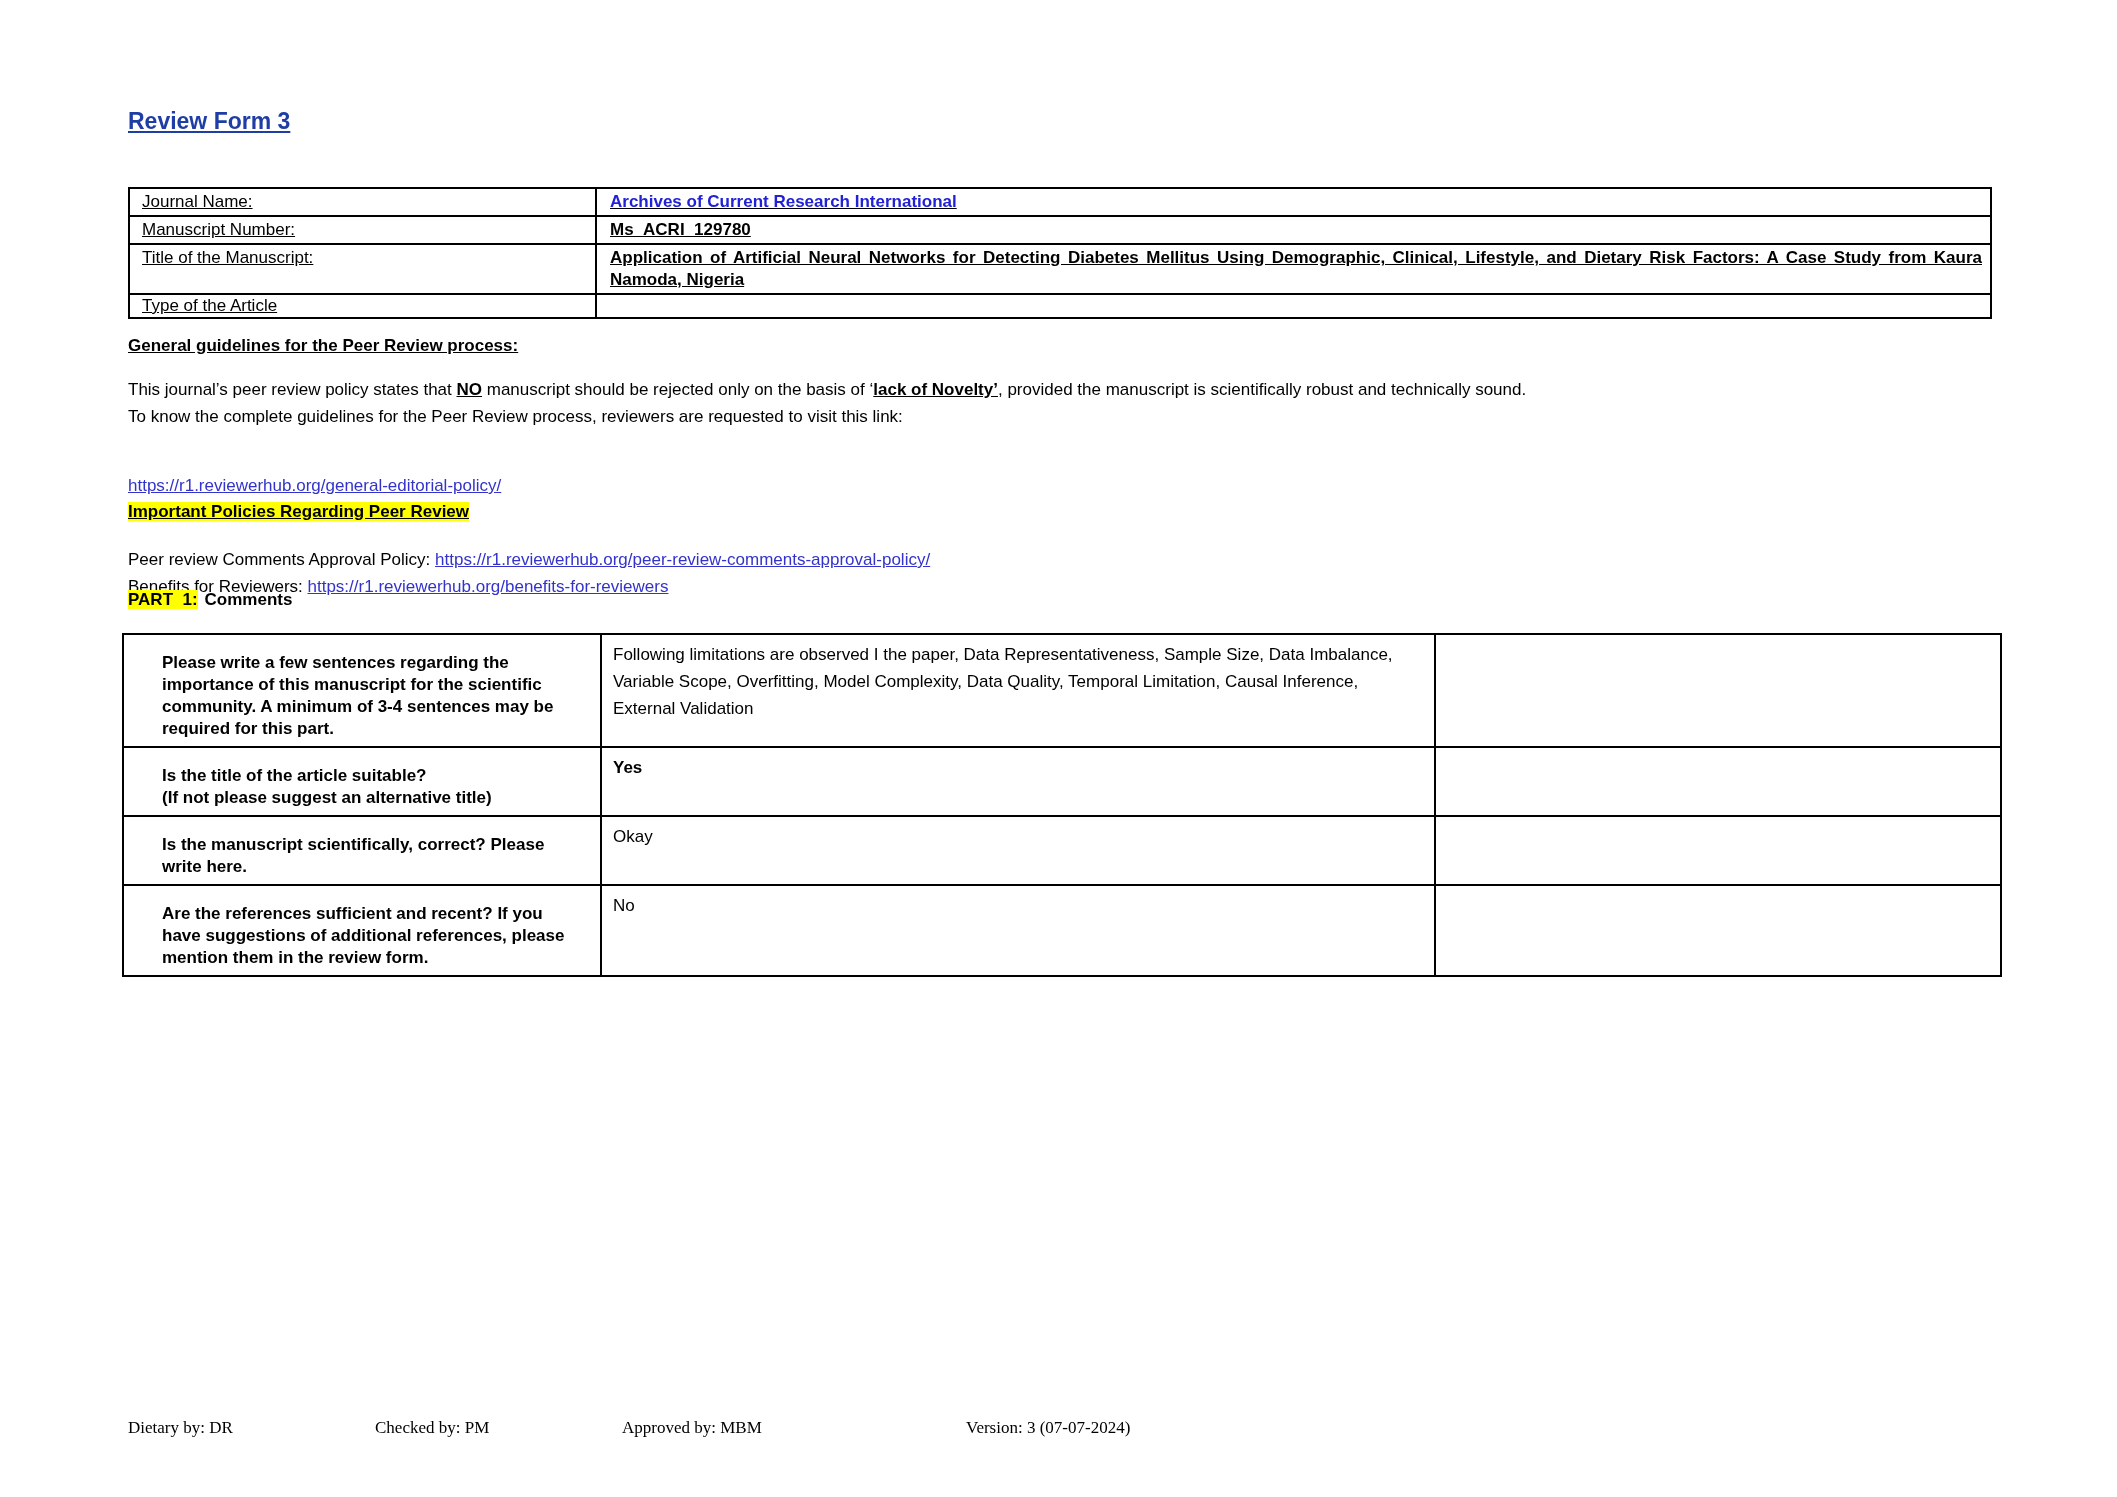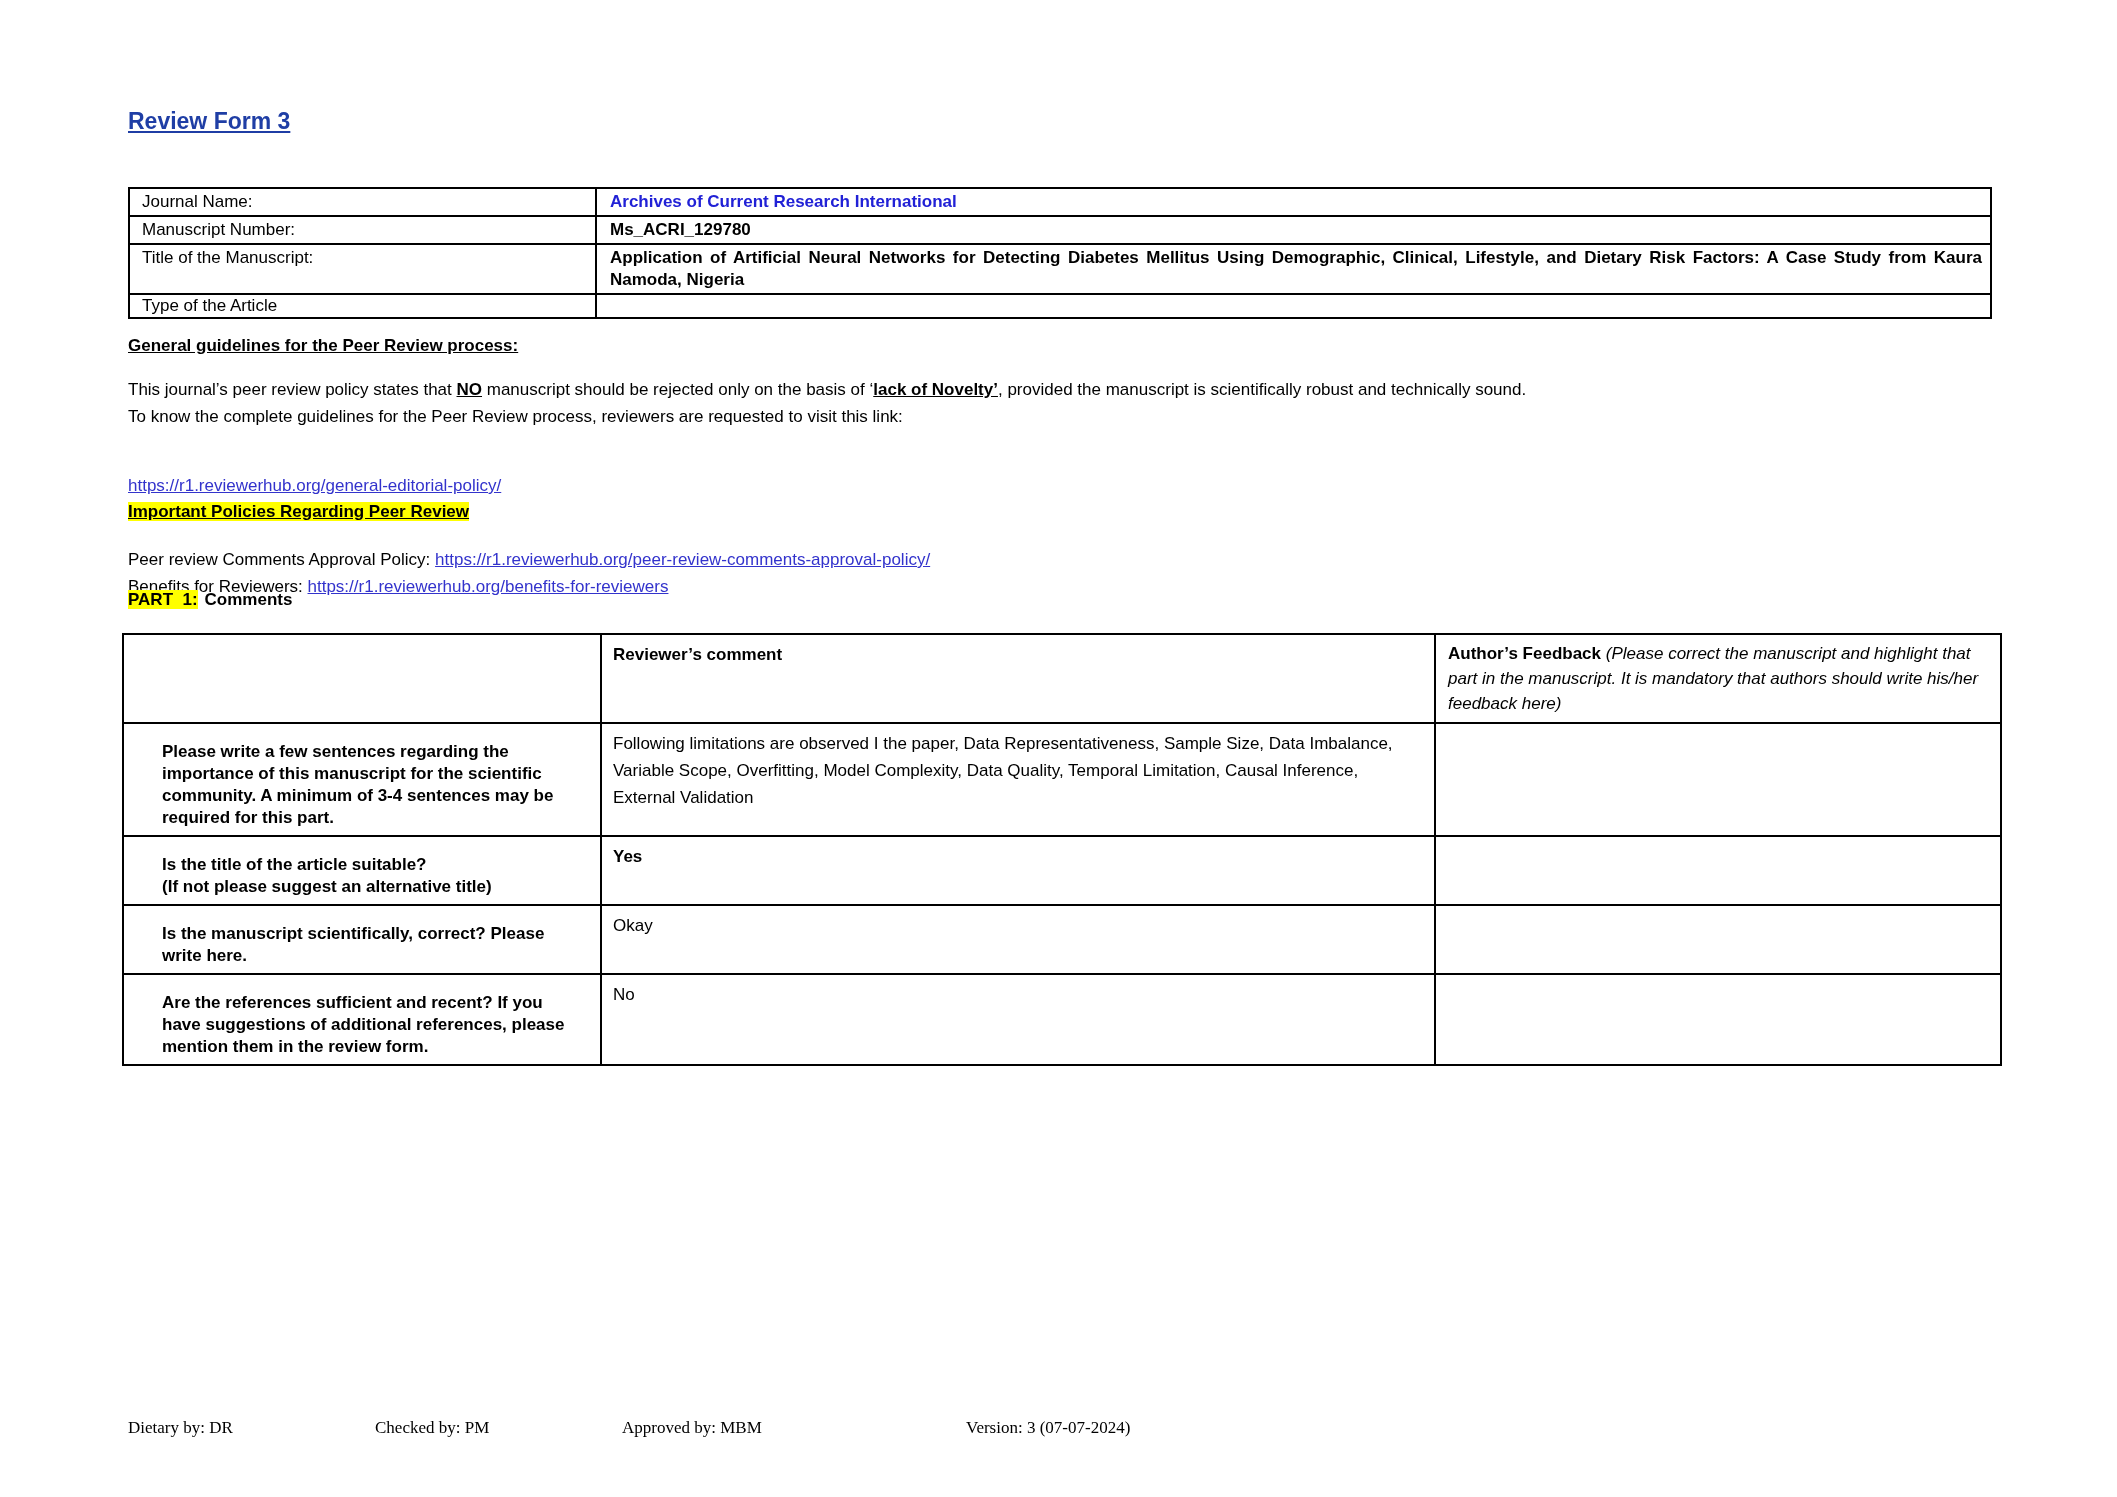--- a/index.html
+++ b/index.html
@@ -22,20 +22,21 @@
     font-weight: bold;
     text-decoration: underline;
     color: #1F3EA5;
   }
 
   
   table.info-tbl {
     border-collapse: collapse;
     table-layout: fixed;
     width: 1862px;
+    text-decoration: underline;
   }
   table.info-tbl td {
     border: 2px solid #000000;
     vertical-align: top;
     line-height: 22px;
     padding: 2px 8px 2px 12px;
   }
   table.info-tbl td.val { font-weight: bold; padding-left: 13px; }
   td.journal-val { color: #2121D6; }
   td.title-val { text-align: justify; }
@@ -136,25 +137,20 @@
     <span class="b hl pre">PART  1:</span><span class="b" style="margin-left:7px;">Comments</span>
   </div>
 
   <table class="abs main-tbl" style="left:122px; top:633px;">
     <colgroup>
         <col style="width:478px">
         <col style="width:834px">
         <col style="width:566px">
       </colgroup>
     <tbody>
-        <tr style="height:64px">
-      <td></td>
-      <td class="c-cell hdr-reviewer">Reviewer’s comment</td>
-      <td class="f-cell"><span class="hdr-author-bold">Author’s Feedback </span><span class="hdr-author-note">(Please correct the manuscript and highlight that part in the manuscript. It is mandatory that authors should write his/her feedback here)</span></td>
-    </tr>
     <tr style="height:102px">
       <td class="q-cell">Please write a few sentences regarding the importance of this manuscript for the scientific community. A minimum of 3-4 sentences may be required for this part.</td>
       <td class="c-cell">Following limitations are observed I the paper, Data Representativeness, Sample Size, Data Imbalance, Variable Scope, Overfitting, Model Complexity, Data Quality, Temporal Limitation, Causal Inference, External Validation</td>
       <td class="f-cell"></td>
     </tr>
     <tr style="height:67px">
       <td class="q-cell">Is the title of the article suitable?
 (If not please suggest an alternative title)</td>
       <td class="c-cell bold-comment">Yes</td>
       <td class="f-cell"></td>

